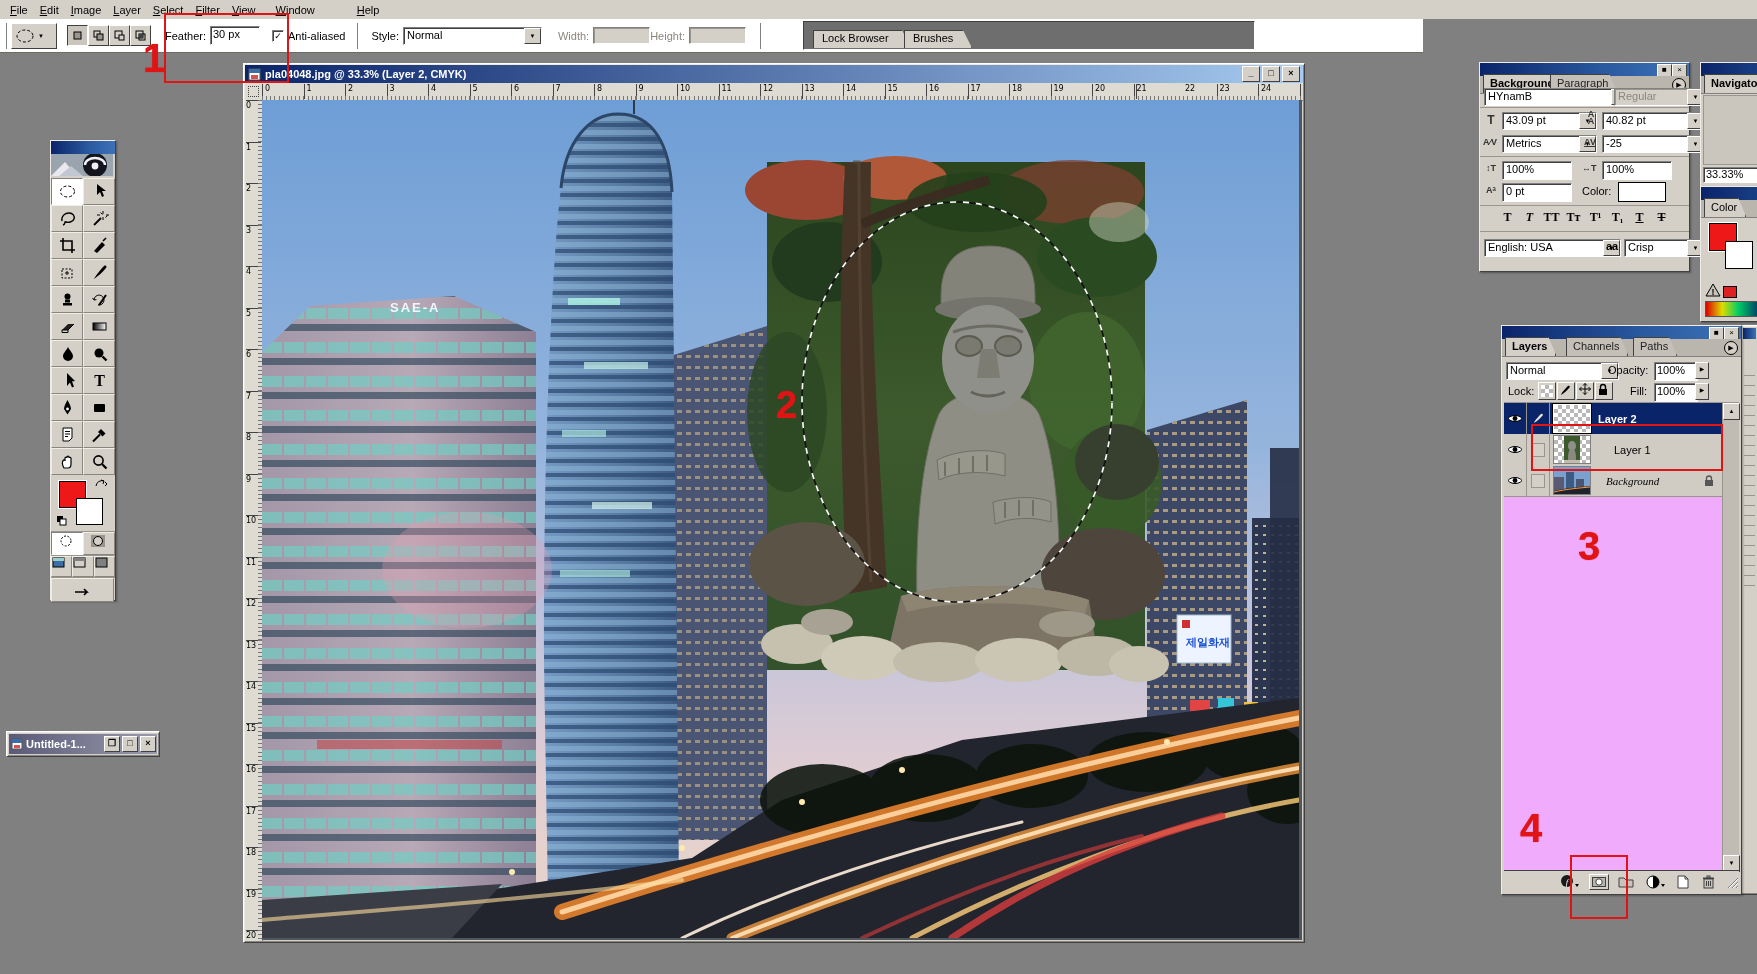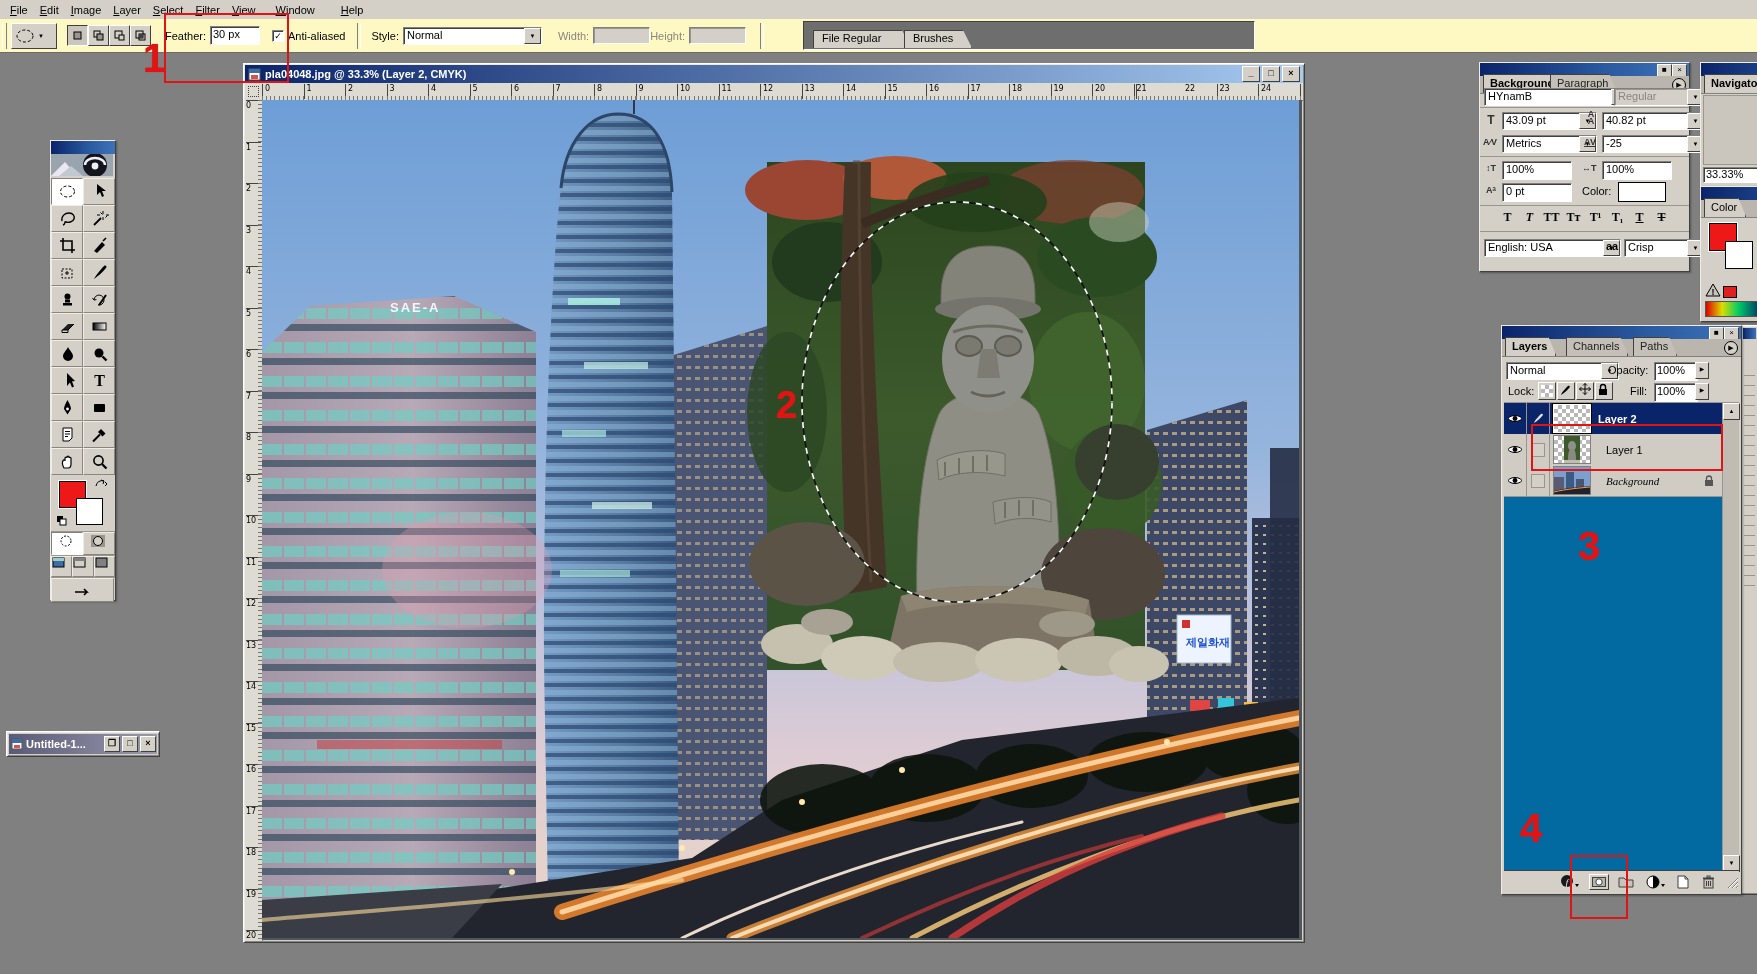--- a/index.html
+++ b/index.html
@@ -15,21 +15,21 @@
   .dis{color:#8a867e;}
   .dd{position:relative;padding:1px 16px 0 3px;white-space:nowrap;overflow:hidden;}
   .ddb{position:absolute;right:0;top:0;bottom:0;width:15px;text-align:center;font-size:6px;line-height:14px;color:#000;}
   .spin{width:12px;text-align:center;font-size:6px;line-height:13px;}
   .vsep{width:2px;border-left:1px solid #808080;border-right:1px solid #fff;height:26px;}
   
   #menubar{left:0;top:0;width:1757px;height:19px;background:#d4d0c8;border-bottom:1px solid #808080;display:flex;align-items:center;}
   .menu-item{display:inline-block;padding:2px 6px;}
   .menu-item::first-letter{text-decoration:underline;}
   
-  #optionsbar{left:0;top:19px;width:1757px;height:33px;background:#fef9c3;border-bottom:1px solid #6e6a64;display:flex;align-items:center;}
+  #optionsbar{left:0;top:19px;width:1423px;height:33px;background:#ffffff;border-bottom:1px solid #6e6a64;display:flex;align-items:center;}
   .grip{width:3px;height:26px;border-left:1px solid #fff;border-right:1px solid #808080;margin-left:2px;}
   .well{position:relative;background:#6e6e6e;border:1px solid;border-color:#404040 #fff #fff #404040;height:27px;}
   .welltab{position:absolute;bottom:1px;height:16px;background:#d4d0c8;border:1px solid #404040;border-bottom:none;padding:1px 10px 0 8px;clip-path:polygon(0 0,calc(100% - 9px) 0,100% 100%,0 100%);white-space:nowrap;}
   
   .palette{background:#d4d0c8;border:1px solid;border-color:#f0ede6 #404040 #404040 #f0ede6;box-shadow:1px 1px 2px rgba(0,0,0,.35);}
   .ptitle{height:13px;background:linear-gradient(90deg,#0a246a,#2a5aa0 60%,#3e72b8);position:relative;}
   .pbtn{position:absolute;top:1px;width:13px;height:11px;font-size:8px;line-height:10px;text-align:center;}
   .ptabs{height:17px;position:relative;border-bottom:1px solid #808080;background:#bab6ae;}
   .ptab{position:absolute;bottom:0;height:16px;background:#d4d0c8;border:1px solid #404040;border-bottom:none;padding:2px 8px 0 6px;clip-path:polygon(0 0,calc(100% - 8px) 0,100% 100%,0 100%);white-space:nowrap;}
   .ptab.inactive{background:#c4c0b8;color:#222;}
@@ -67,21 +67,21 @@
 
 <div id="menubar" class="abs">
   <span class="menu-item" style="margin-left:4px">File</span>
   <span class="menu-item">Edit</span>
   <span class="menu-item">Image</span>
   <span class="menu-item">Layer</span>
   <span class="menu-item">Select</span>
   <span class="menu-item">Filter</span>
   <span class="menu-item">View</span>
   <span class="menu-item" style="margin-left:8px">Window</span>
-  <span class="menu-item" style="margin-left:14px">Help</span>
+  <span class="menu-item" style="margin-left:30px">Help</span>
 </div>
 
 <div id="optionsbar" class="abs">
   <div class="grip"></div>
   <div class="btn3d" style="width:44px;height:24px;margin-left:4px;display:flex;align-items:center">
     <svg width="26" height="20">
         <ellipse cx="13" cy="10" rx="8" ry="6" fill="none" stroke="#000" stroke-dasharray="3 2"></ellipse>
       </svg>
     <span style="font-size:6px">▼</span>
   </div>
@@ -119,21 +119,21 @@
   <div class="field dd" style="width:118px;height:15px;margin-left:4px">
     <span>Normal</span>
     <span class="ddb btn3d">▼</span>
   </div>
   <span class="dis" style="margin-left:16px">Width:</span>
   <div class="fielddis" style="width:55px;height:15px;margin-left:4px"><span></span></div>
   <span class="dis" style="">Height:</span>
   <div class="fielddis" style="width:55px;height:15px;margin-left:4px"><span></span></div>
   <div class="vsep" style="margin-left:14px"></div>
   <div class="well" style="position:absolute;left:803px;top:2px;width:450px">
-    <div class="welltab" style="left:9px;width:78px"><span>File Regular</span></div>
+    <div class="welltab" style="left:9px;width:78px"><span>Lock Browser</span></div>
     <div class="welltab" style="left:100px;width:48px"><span>Brushes</span></div>
   </div>
 </div>
 
 <div id="docwin" class="abs raised">
   <div id="doctitle">
     <svg width="14" height="13" style="margin:0 3px 0 3px">
       <rect x="1" y="1" width="11" height="11" fill="#fff" stroke="#555"></rect>
         <rect x="1" y="1" width="11" height="4" fill="#3a6ea5"></rect>
         <rect x="3" y="7" width="7" height="4" fill="#d85050"></rect>
@@ -719,21 +719,21 @@
         <path d="M6,0.5 L6,11.5 M0.5,6 L11.5,6 M6,0.5 l-2,2 M6,0.5 l2,2 M6,11.5 l-2,-2 M6,11.5 l2,-2 M0.5,6 l2,-2 M0.5,6 l2,2 M11.5,6 l-2,-2 M11.5,6 l-2,2" stroke="#000" fill="none"></path>
       </svg></div>
   <div class="btn3d" style="position:absolute;left:93px;top:56px;width:16px;height:16px"><svg width="14" height="14">
         <rect x="3" y="6" width="8" height="6" fill="#000"></rect>
         <path d="M4.5,6 v-2 a2.5,2.5 0 0 1 5,0 v2" fill="none" stroke="#000" stroke-width="1.4"></path>
       </svg></div>
   <span class="lbl" style="position:absolute;left:128px;top:59px">Fill:</span>
   <div class="field" style="position:absolute;left:152px;top:57px;width:38px;height:15px;padding:1px 2px"><span>100%</span></div>
   <div class="btn3d spin" style="position:absolute;left:193px;top:57px;height:15px">▶</div>
 
-  <div class="abs" style="left:2px;top:76px;width:235px;height:469px;background:#0369a1;border-top:1px solid #9a968e">
+  <div class="abs" style="left:2px;top:76px;width:235px;height:469px;background:#f0abfc;border-top:1px solid #9a968e">
 
     <div class="lrow sel" style="top:0">
       <div class="eyebox">
           <svg width="16" height="11">
             <path d="M1,5.5 C4,1.5 12,1.5 15,5.5 C12,9.5 4,9.5 1,5.5 Z" fill="#fff" stroke="#000"></path>
             <circle cx="8" cy="5.5" r="2.4" fill="#000"></circle>
           </svg>
         </div>
       <div class="indbox">
           <svg width="13" height="13">
@@ -759,21 +759,21 @@
       <div class="thumbbox">
           <div class="checker" style="width:36px;height:27px;border:1px solid #808080;position:relative">
         <svg width="16" height="27" style="position:absolute;left:10px;top:0">
               <rect width="16" height="27" fill="#3c5a2c"></rect>
               <ellipse cx="8" cy="10" rx="4" ry="5" fill="#90908a"></ellipse>
               <path d="M4,24 C4,16 5,13 8,13 C11,13 12,16 12,24 Z" fill="#8a8a80"></path>
               <rect y="24" width="16" height="3" fill="#c2bcaa"></rect>
             </svg>
       </div>
         </div>
-      <span style="align-self:center;margin-left:12px">Layer 1</span>
+      <span style="align-self:center;margin-left:20px">Layer 1</span>
     </div>
 
     <div class="lrow" style="top:62px">
       <div class="eyebox">
           <svg width="16" height="11">
             <path d="M1,5.5 C4,1.5 12,1.5 15,5.5 C12,9.5 4,9.5 1,5.5 Z" fill="#fff" stroke="#000"></path>
             <circle cx="8" cy="5.5" r="2.4" fill="#000"></circle>
           </svg>
         </div>
       <div class="indbox">

